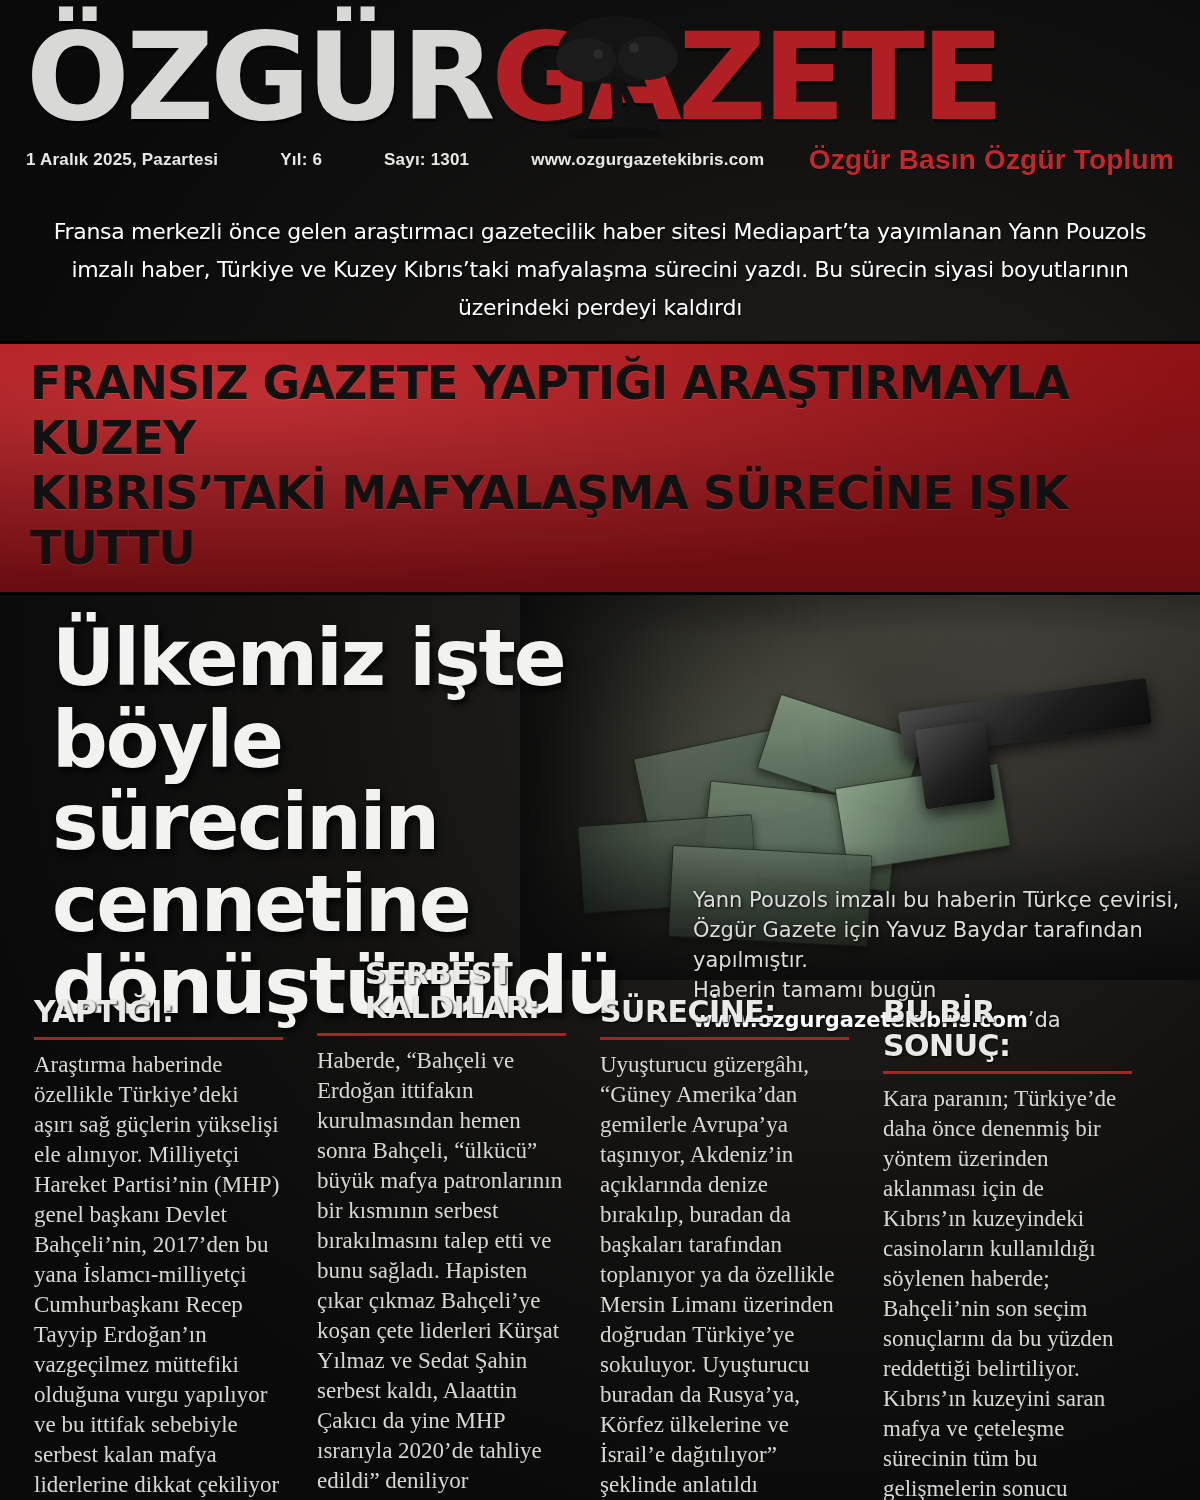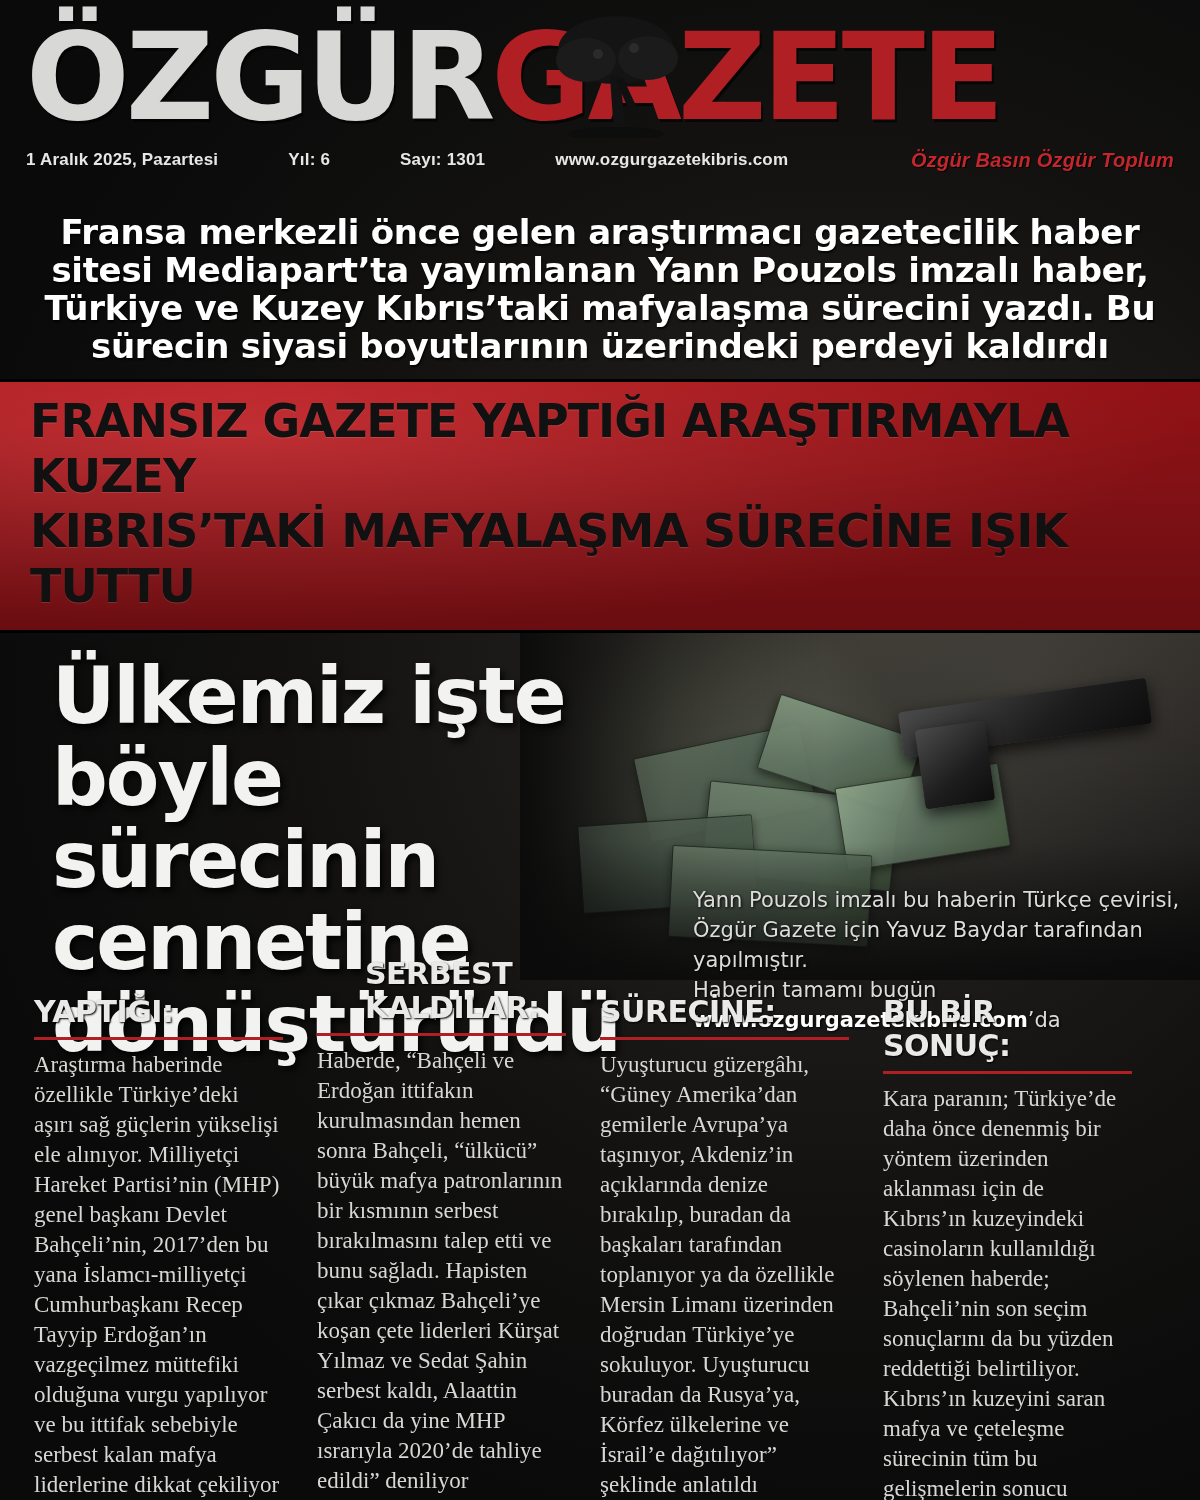--- a/index.html
+++ b/index.html
@@ -83,46 +83,45 @@
   .tree {
     position: absolute;
     left: 520px; top: -4px;
     width: 140px; height: 128px;
     pointer-events: none;
   }
   .infoline {
     position: relative;
     display: flex;
     align-items: center;
-    gap: 16px;
+    gap: 8px;
     color: #e7e7e5;
     font-size: 17px;
     font-weight: bold;
     letter-spacing: 0.2px;
     margin-top: 6px;
   }
   .infoline .it { margin-right: 54px; }
   .infoline .slogan {
     position: absolute;
     right: 0;
     color: #c3272c;
-    font-size: 20px;
-    font-weight: bold;
-    font-style: italic;
+    font-size: 28px;
+    font-weight: bold;
     text-shadow: 1px 1px 0 #000;
   }
 
   
   .kicker {
     padding: 8px 40px 14px 40px;
     text-align: center;
     color: #ffffff;
     font-family: "DejaVu Sans", sans-serif;
-    font-weight: bold;
-    font-size: 34px;
+    font-weight: normal;
+    font-size: 22px;
     line-height: 38px;
     letter-spacing: -0.3px;
     text-shadow: 1px 2px 2px rgba(0,0,0,0.8);
   }
 
   
   .redbar {
     background: linear-gradient(180deg, #c4181d 0%, #a8161b 50%, #8d1116 100%);
     border-top: 3px solid #000;
     border-bottom: 3px solid #000;

